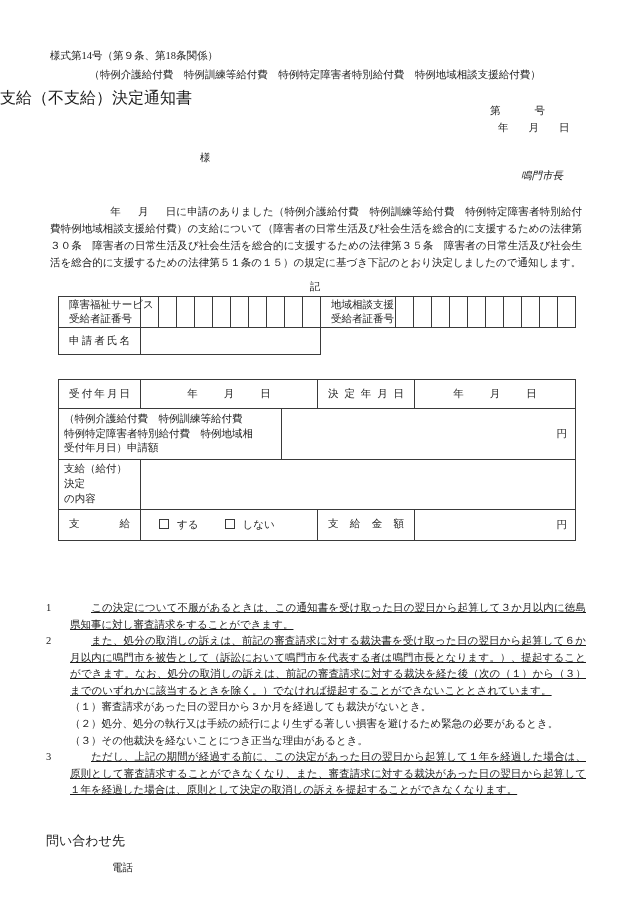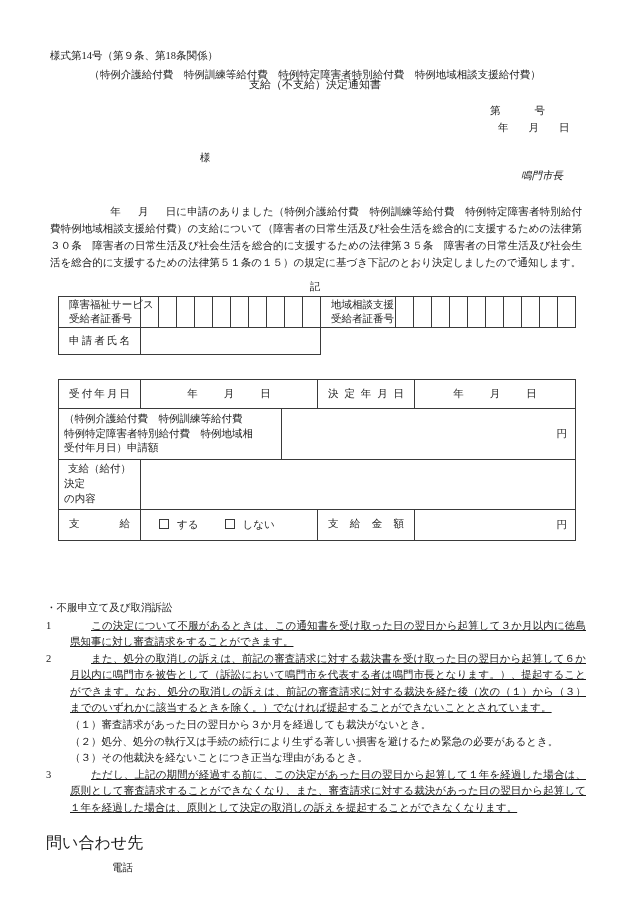--- a/index.html
+++ b/index.html
@@ -38,24 +38,24 @@
     left: 0;
     top: 67px;
     width: 630px;
     text-align: center;
     font-size: 10.5px;
     white-space: nowrap;
   }
   .title-line2 {
     position: absolute;
     left: 0;
-    top: 76px;
-    width: 630px;
-    text-align: center;
-    font-size: 11px;
+    top: 86px;
+    width: 630px;
+    text-align: left;
+    font-size: 16px;
     white-space: nowrap;
   }
   .doc-number {
     position: absolute;
     left: 490px;
     top: 103px;
     font-size: 10.5px;
     letter-spacing: 0;
     white-space: nowrap;
   }
@@ -124,21 +124,21 @@
   }
   .lbl {
     text-align: justify;
     text-justify: inter-character;
     text-align-last: justify;
     padding: 0 10px !important;
     white-space: nowrap;
     line-height: 1.38;
   }
   .lbl-left {
-    text-align: center;
+    text-align: left;
     text-align-last: left;
     padding: 2px 5px !important;
     line-height: 1.42;
   }
   .cellbox { width: 24px; }
   .ymd {
     text-align: center;
     letter-spacing: 0;
   }
   .ymd .s { display: inline-block; width: 26px; }
@@ -195,21 +195,21 @@
     margin-left: 24px;
     text-align: justify;
     text-justify: inter-character;
   }
 
   
   .contact-head {
     position: absolute;
     left: 46px;
     top: 831px;
-    font-size: 16px;
+    font-size: 13px;
   }
   .contact-rows {
     position: absolute;
     left: 112px;
     top: 860px;
     font-size: 10.5px;
   }
   .contact-row { white-space: nowrap; line-height: 1.55; }
   .contact-key {
     display: inline-block;
@@ -353,21 +353,20 @@
       <td class="lbl">支給金額</td>
       <td class="yen-cell">
         <span></span><span>円</span>
       </td>
     </tr>
 
   </tbody>
     </table>
 
   <div class="appeal">
-    <div class="appeal-head">・不服申立て及び取消訴訟</div>
 
     <div class="appeal-item">
       <div class="appeal-num">1</div>
       <div class="appeal-text"><span class="indent"></span><span>この決定について不服があるときは、この通知書を受け取った日の翌日から起算して３か月以内に徳島県知事に対し審査請求をすることができます。</span></div>
     </div>
 
     <div class="appeal-item">
       <div class="appeal-num">2</div>
       <div class="appeal-text"><span class="indent"></span><span>また、処分の取消しの訴えは、前記の審査請求に対する裁決書を受け取った日の翌日から起算して６か月以内に鳴門市を被告として（訴訟において鳴門市を代表する者は鳴門市長となります。）、提起することができます。なお、処分の取消しの訴えは、前記の審査請求に対する裁決を経た後（次の（１）から（３）までのいずれかに該当するときを除く。）でなければ提起することができないこととされています。</span></div>
     </div>

